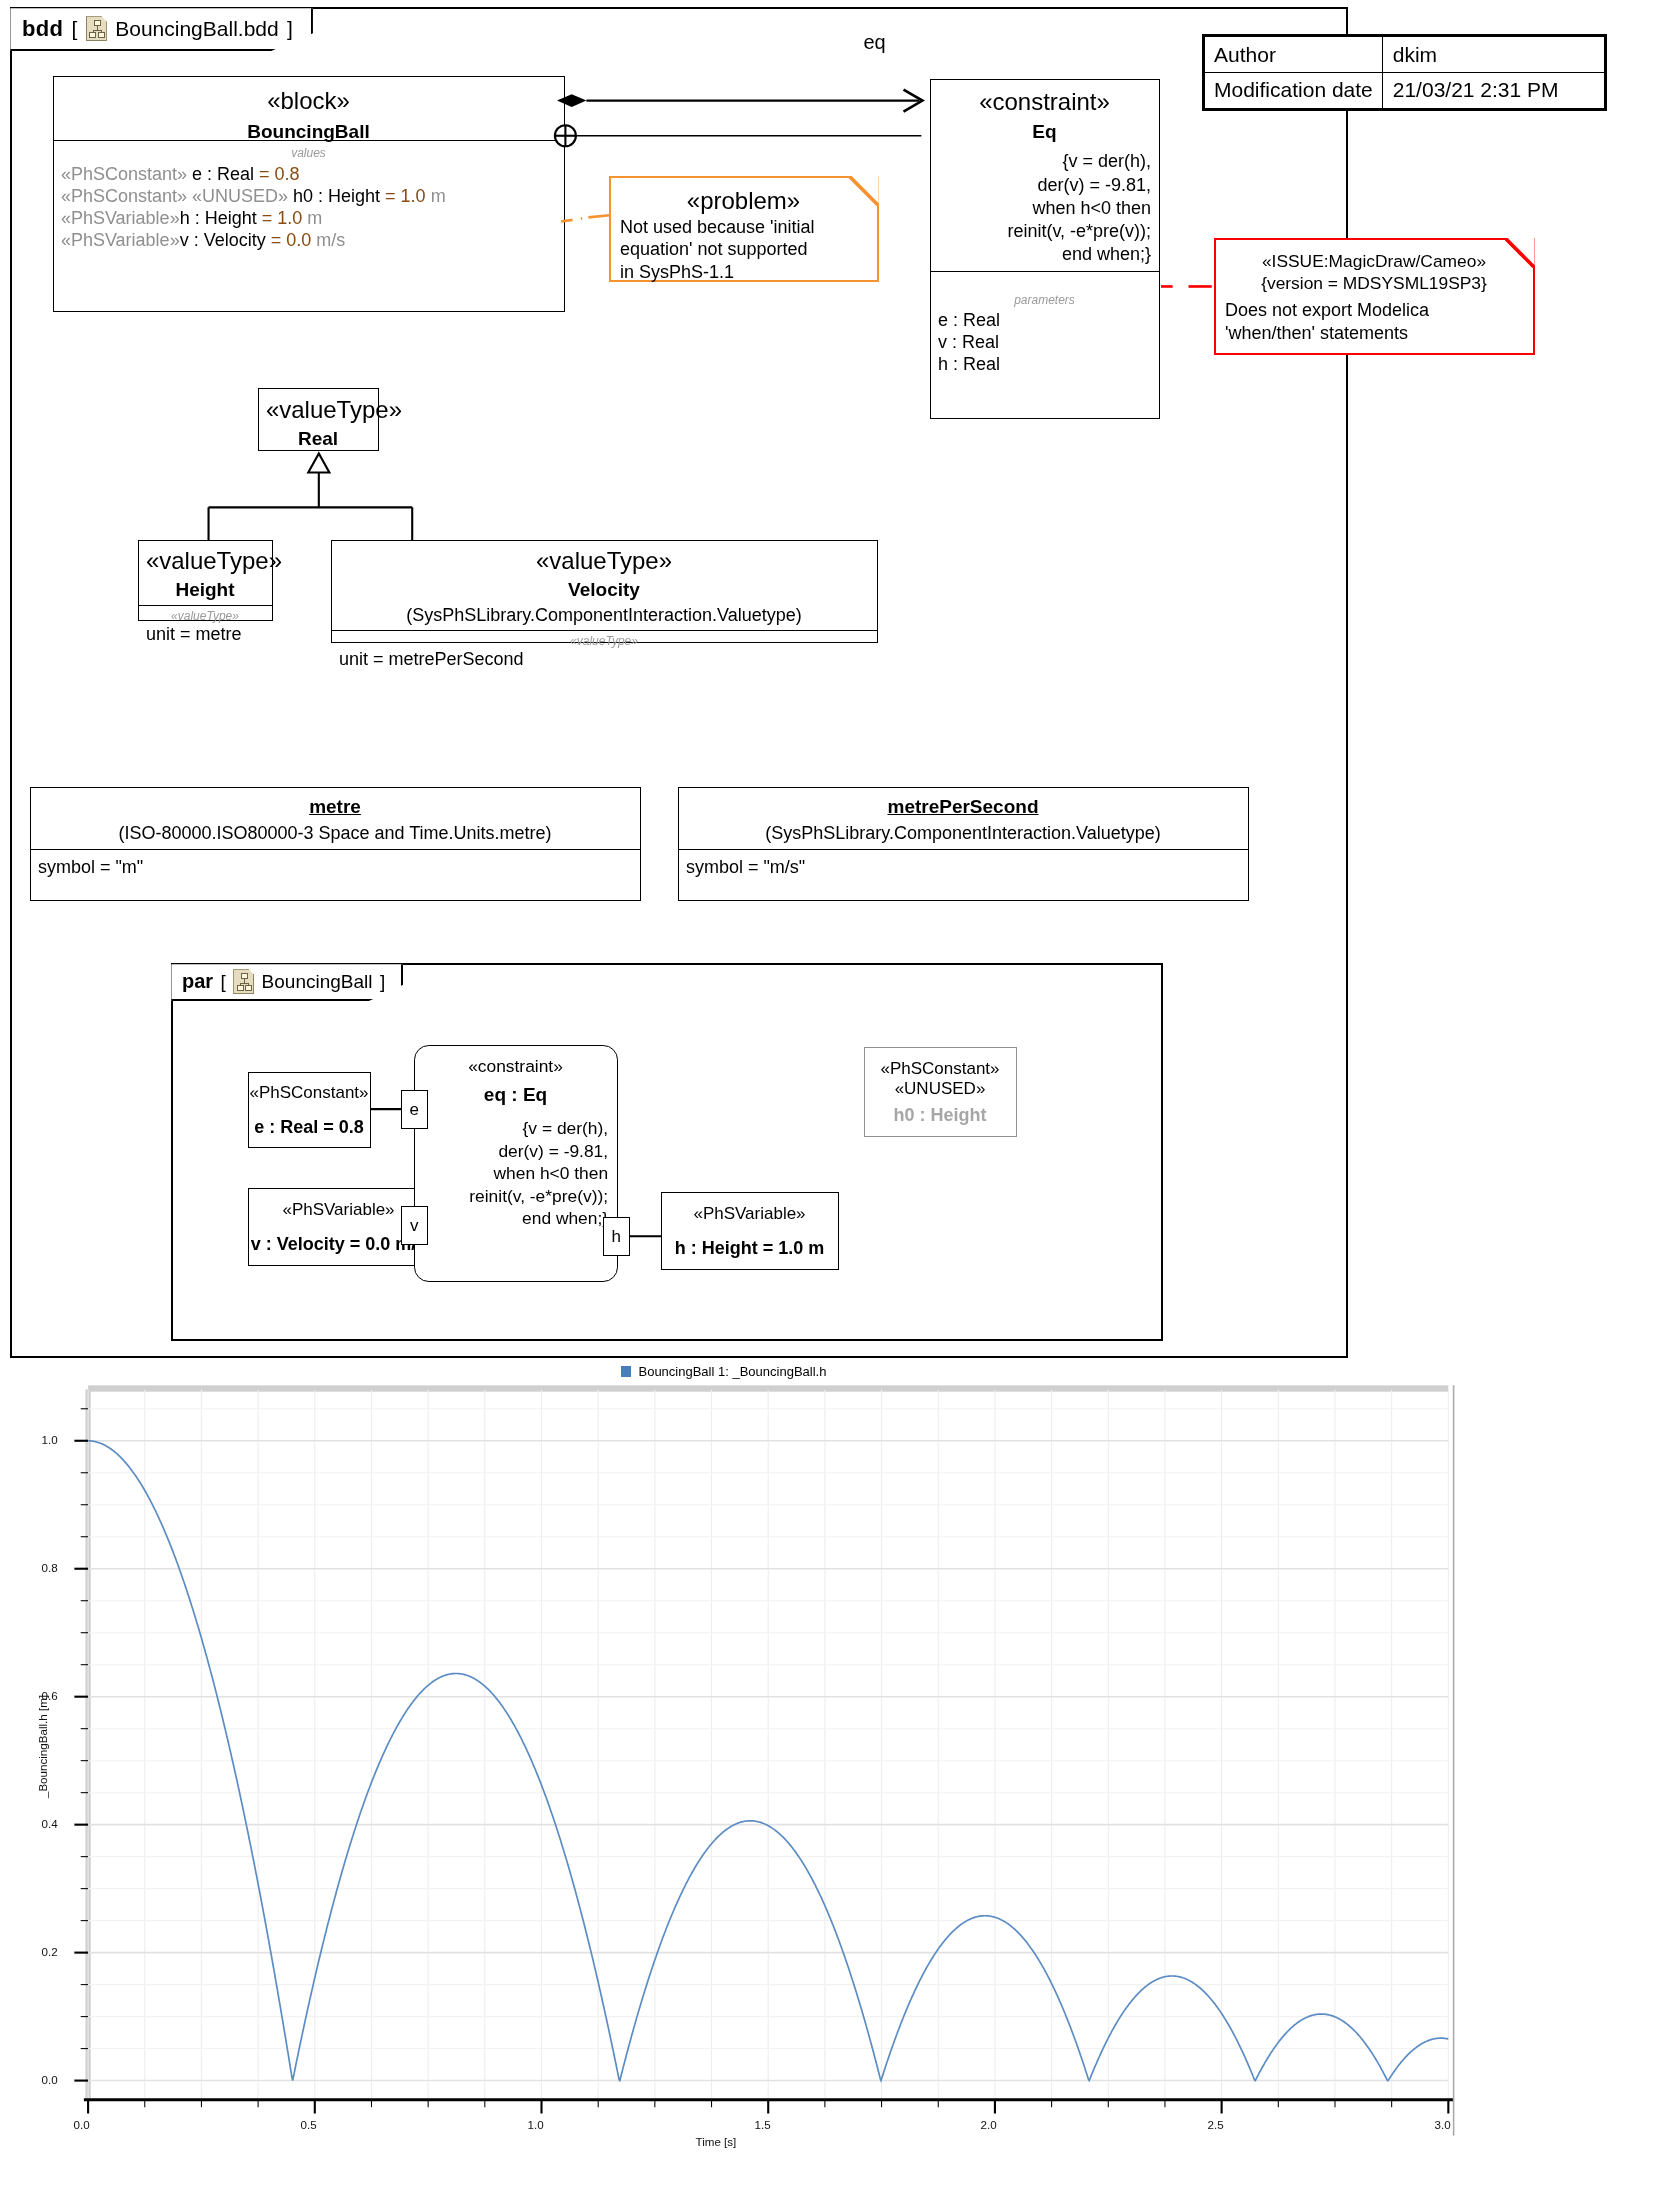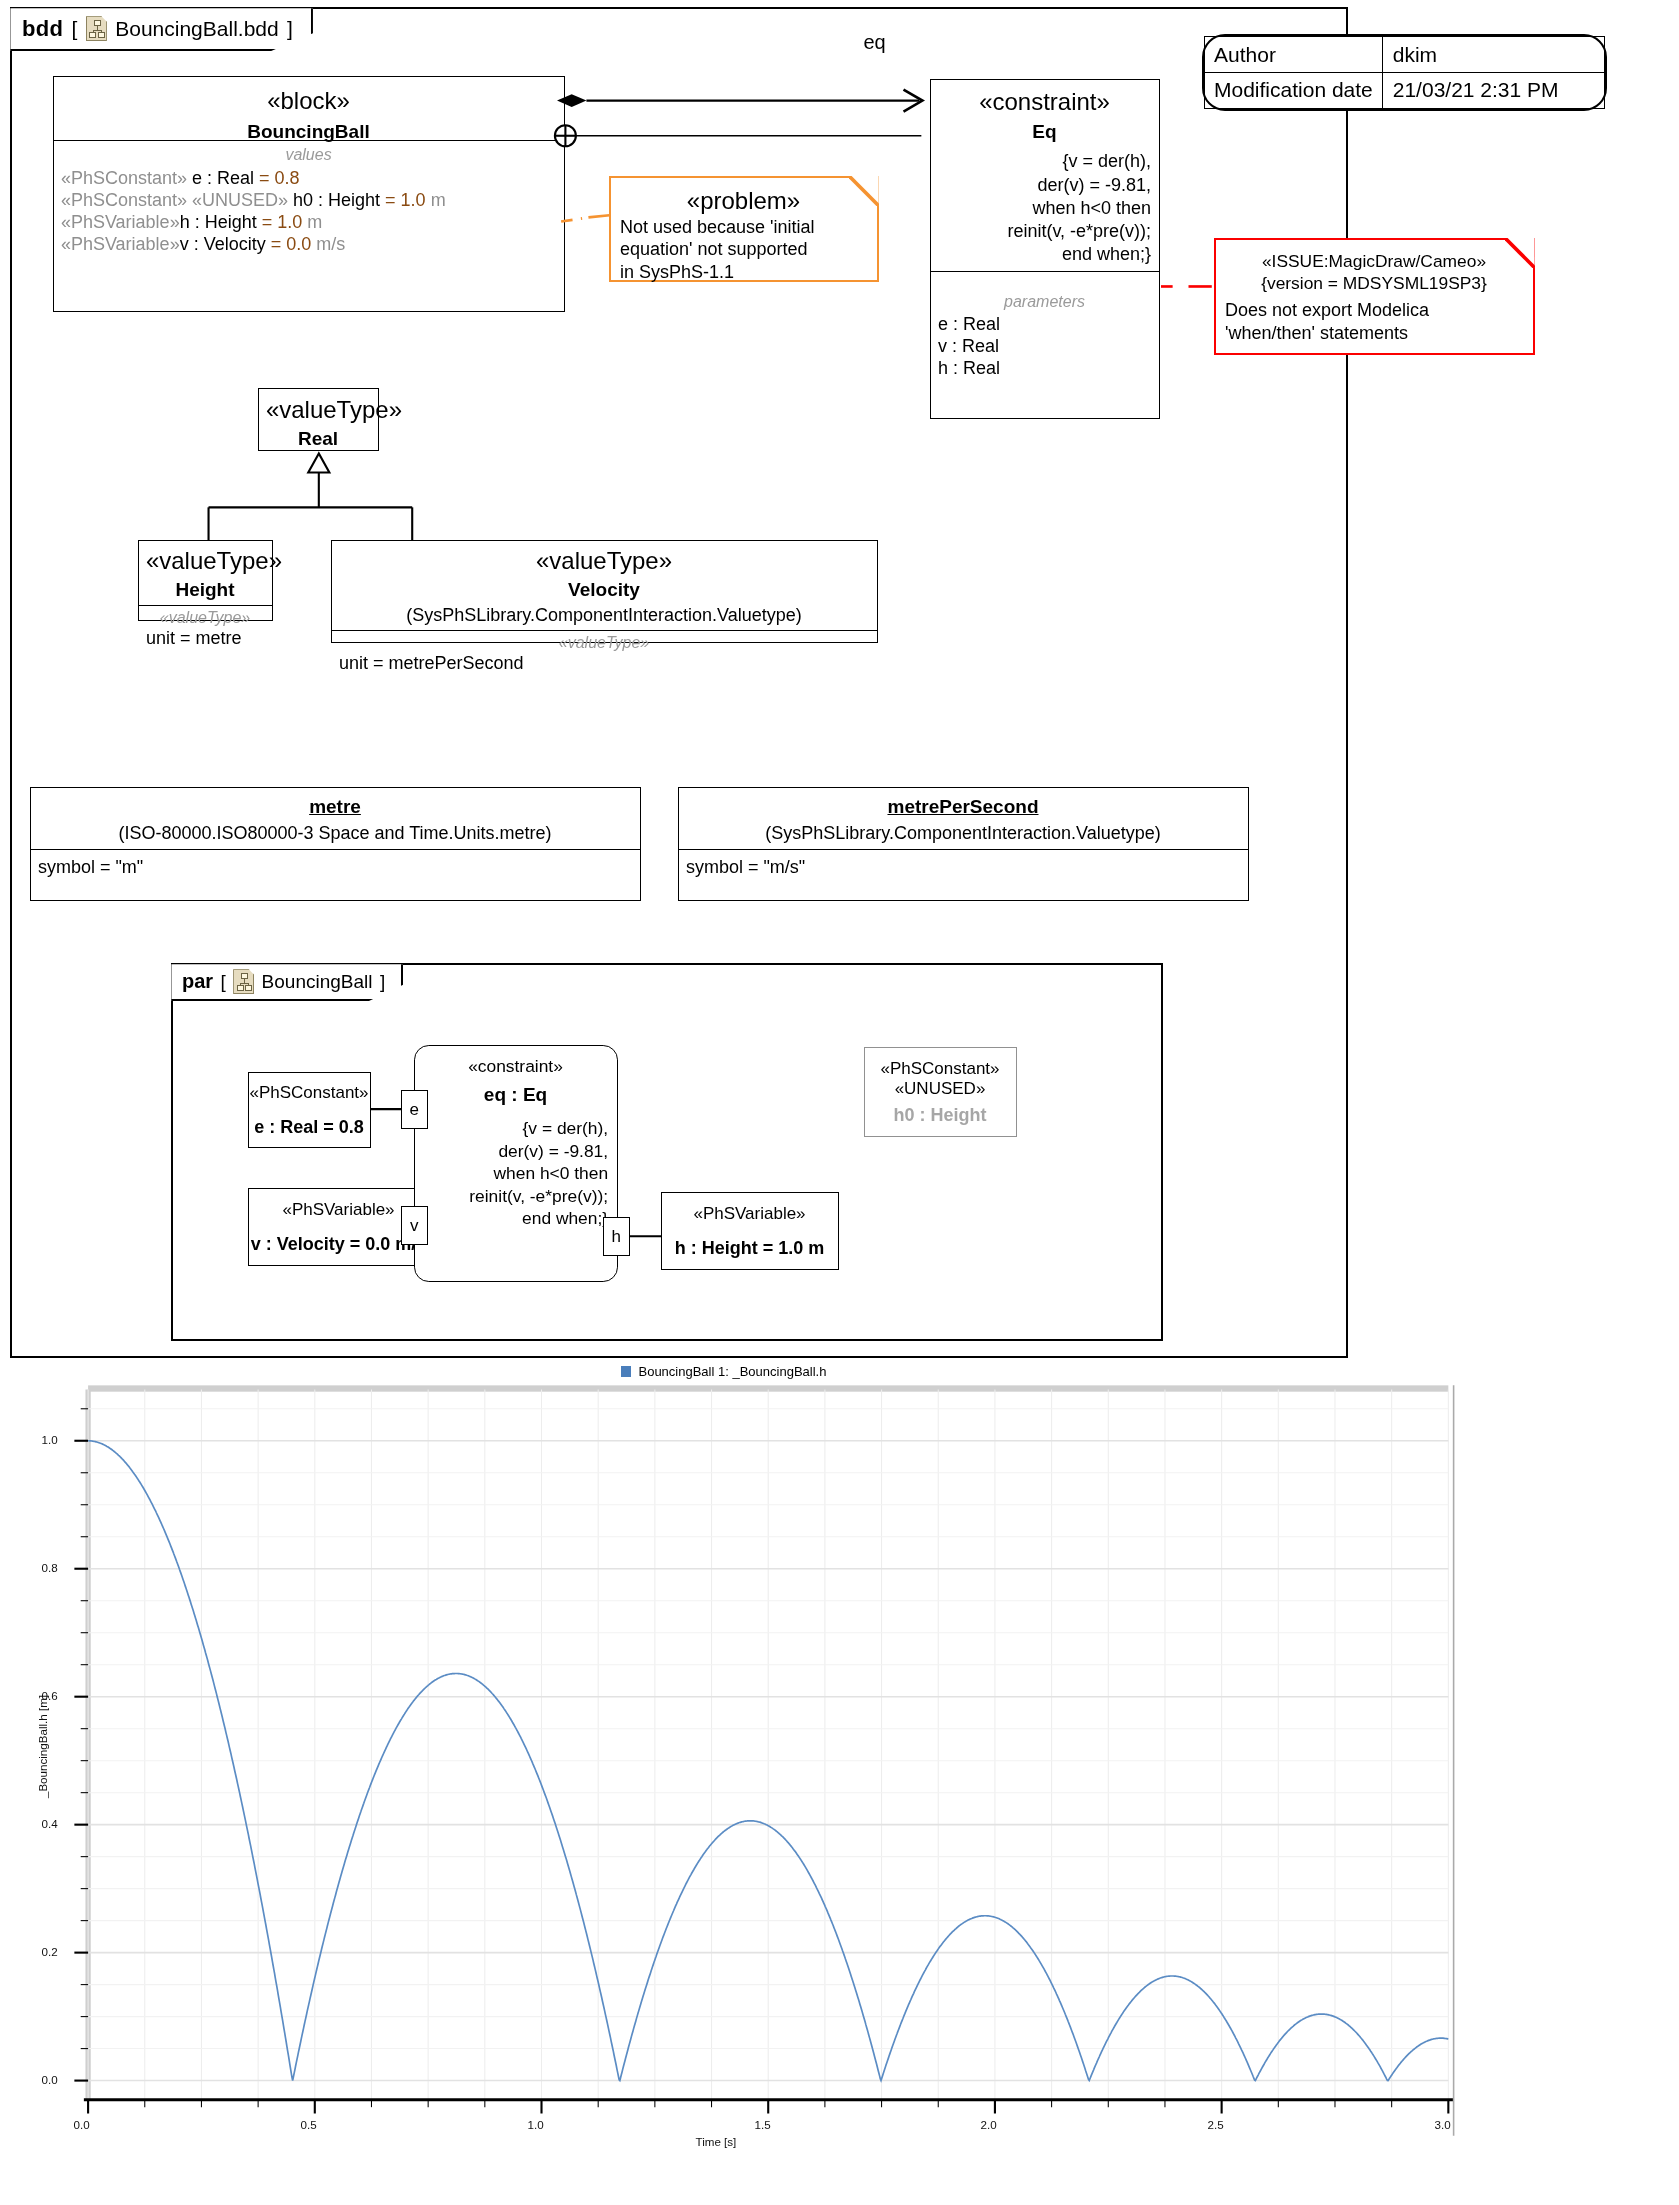--- a/index.html
+++ b/index.html
@@ -42,21 +42,21 @@
   .frame-icon u.v2 { width:1.1px; height:2.6px; left:5.8px; top:12.7px; }
   .frame-icon u.v3 { width:1.1px; height:2.6px; left:14.2px; top:12.7px; }
 
   
   .box { position:absolute; background:#fff; border:1.6px solid #000; }
   .box .cmp { padding:4.2px 7.4px; }
   .box .sep { border-top:1.6px solid #000; }
   .ctr { text-align:center; }
   .guill { font-size:24px; }
   .name { font-weight:bold; font-size:19px; }
-  .small-it { font-style:italic; color:#9a9a9a; font-size:16px; }
+  .small-it { font-style:italic; color:#9a9a9a; font-size:12px; }
   .feat { font-size:18px; line-height:1.23; white-space:nowrap; }
   .kwgrey { color:#8f8f8f; }
   .val { color:#8a4b12; }
   .unit { color:#8f8f8f; }
 
   
   .note { position:absolute; background:#fff; }
   .note .body { position:relative; z-index:2; padding:7.4px 9.5px 5.3px 9.5px; font-size:18px; line-height:1.25; }
   .note-orange { border:2.1px solid #f59331; }
   .note-red { border:2.1px solid #fb0000; }
@@ -111,21 +111,21 @@
         <u class="h"></u>
         <u class="v2"></u>
         <u class="v3"></u>
       <i class="l"></i>
         <i class="r"></i>
     </span>
     <span>BouncingBall.bdd</span>
     <span>]</span>
   </div>
 
-  <div id="meta-table" style="left:1190px; top:25px;border-radius:23px;">
+  <div id="meta-table" style="left:1190px; top:25px;">
     <table>
       <tbody>
           <tr>
         <td>Author</td>
         <td style="min-width:222px">dkim</td>
       </tr>
       <tr>
         <td>Modification date</td>
         <td>21/03/21 2:31 PM</td>
       </tr>

